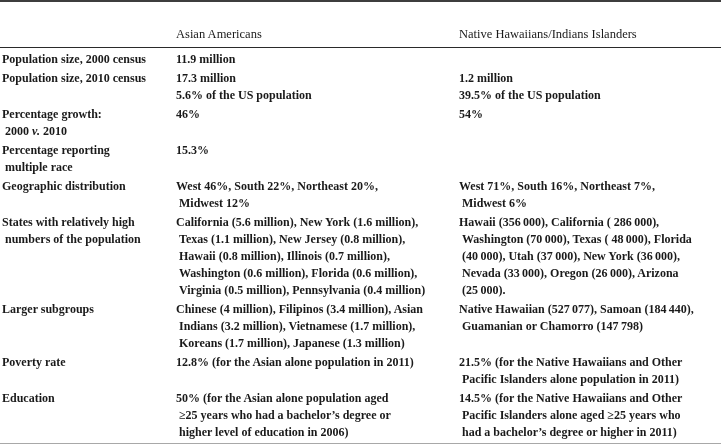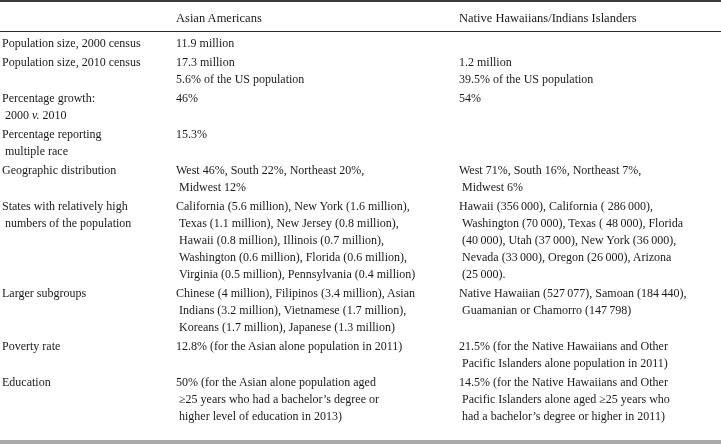--- a/index.html
+++ b/index.html
@@ -19,27 +19,27 @@
   }
   .rule-top { height: 2px; background: #3d3d3d; flex: 0 0 auto; }
   .rule-bottom { height: 4px; background: #a8a8a8; flex: 0 0 auto; margin-top: auto; }
   .grid-row {
     display: grid;
     grid-template-columns: 174px 283px 1fr;
     padding-left: 2px;
     box-sizing: border-box;
   }
   .thead {
-    padding-top: 8px;
+    padding-top: 24px;
     padding-bottom: 4px;
     border-bottom: 1.5px solid #2a2a2a;
     font-size: 12.5px;
   }
   .tbody { padding-top: 3px; }
-  .row { margin-bottom: 2px; }
+  .row { margin-bottom: 2px; font-weight: bold; }
   .cell { white-space: pre-wrap; }
   .label-cell { white-space: pre-wrap; }
   .italic { font-style: italic; }
 </style>
 </head>
 <body>
 
 <div class="page">
 
   <div class="rule-top"></div>
@@ -114,21 +114,21 @@
       <div class="label-cell">Poverty rate</div>
       <div class="cell">12.8% (for the Asian alone population in 2011)</div>
       <div class="cell">21.5% (for the Native Hawaiians and Other
  Pacific Islanders alone population in 2011)</div>
     </div>
 
     <div class="grid-row row">
       <div class="label-cell">Education</div>
       <div class="cell">50% (for the Asian alone population aged
  ≥25 years who had a bachelor’s degree or
- higher level of education in 2013)</div>
+ higher level of education in 2006)</div>
       <div class="cell">14.5% (for the Native Hawaiians and Other
  Pacific Islanders alone aged ≥25 years who
  had a bachelor’s degree or higher in 2011)</div>
     </div>
 
   </div>
 
   <div class="rule-bottom"></div>
 
 </div>

